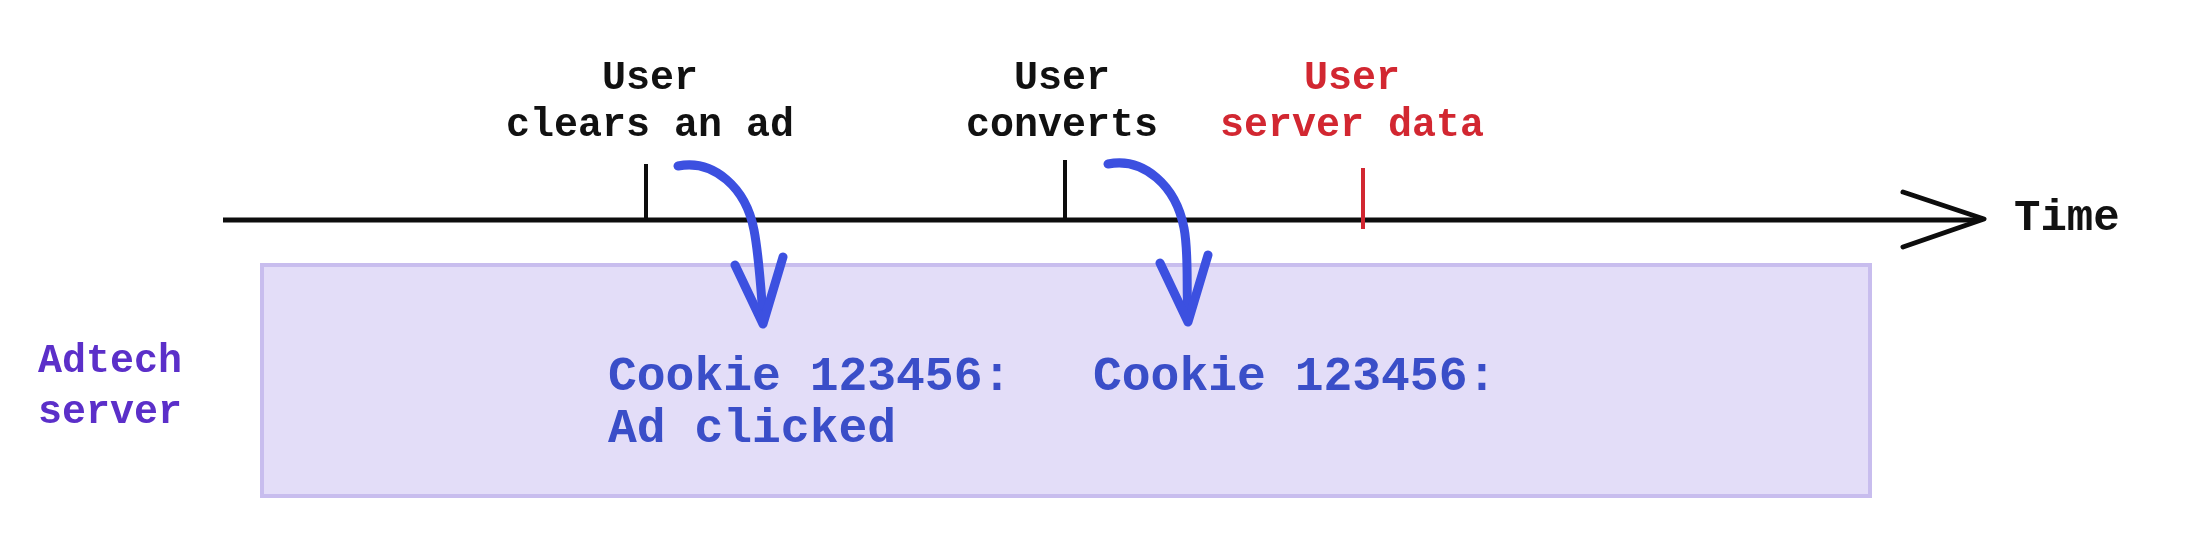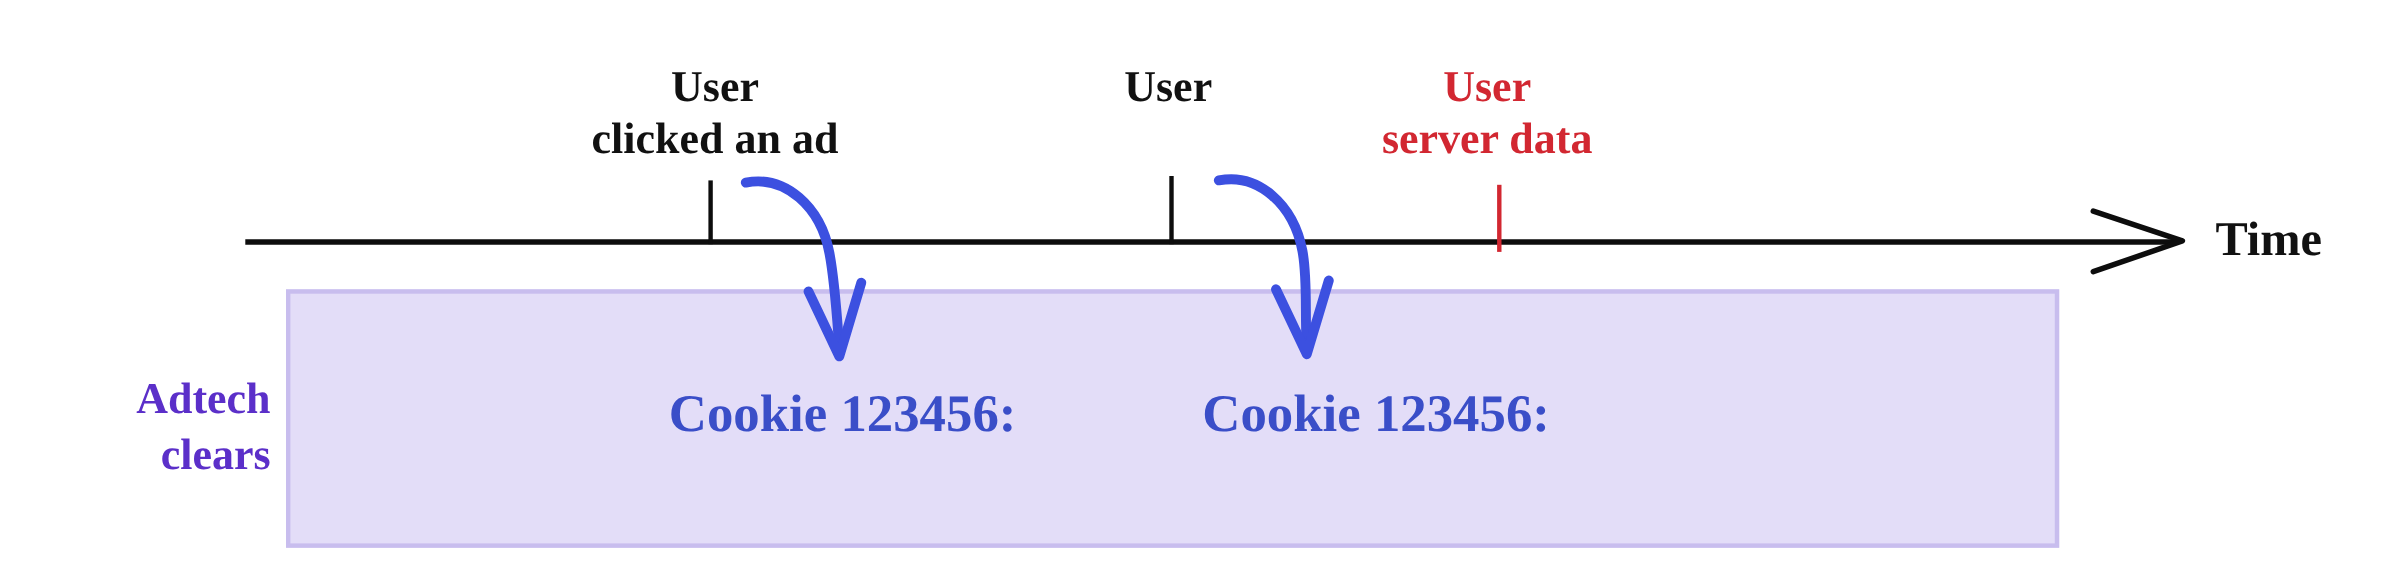--- a/index.html
+++ b/index.html
@@ -2,21 +2,21 @@
 <html><head>
 <meta charset="utf-8">
 <style>
   html, body { margin: 0; padding: 0; background: #ffffff; }
   .canvas {
     position: relative;
     width: 2188px;
     height: 534px;
     background: #ffffff;
     overflow: hidden;
-    font-family: Liberation Serif, serif;
+    font-family: Liberation Mono, monospace;
     font-weight: bold;
   }
   .layer { position: absolute; left: 0; top: 0; }
 
   .event-label {
     position: absolute;
     top: 55px;
     width: 400px;
     text-align: center;
     font-size: 40px;
@@ -37,21 +37,21 @@
     line-height: 44px;
     color: #111111;
     white-space: nowrap;
   }
 
   .server-label {
     position: absolute;
     left: 38px;
     top: 336px;
     width: 208px;
-    text-align: right;
+    text-align: left;
     font-size: 40px;
     line-height: 51px;
     color: #5b2fc9;
     white-space: nowrap;
   }
 
   .server-box {
     position: absolute;
     left: 260px;
     top: 263px;
@@ -91,40 +91,42 @@
     <g fill="none" stroke-width="9" stroke-linecap="round" stroke-linejoin="round">
       <path d="M 678,166 C 714,159 746,188 754,230 C 759,256 761,290 763,316" stroke="#3c50e0"></path>
       <path d="M 735,265 L 763,324 M 783,257 L 763,324" stroke="#3c50e0"></path>
       <path d="M 1108,164 C 1144,157 1176,186 1184,228 C 1189,254 1186,288 1188,314" stroke="#3c50e0"></path>
       <path d="M 1160,263 L 1188,322 M 1208,255 L 1188,322" stroke="#3c50e0"></path>
     </g>
   </svg>
 
   <div class="event-label event-1">
     <div>User</div>
-    <div>clicked an ad</div>
+    <div>clears an ad</div>
   </div>
 
   <div class="event-label event-2">
     <div>User</div>
+    <div>converts</div>
   </div>
 
   <div class="event-label event-3 cleared">
     <div>User</div>
     <div>server data</div>
   </div>
 
   <div class="time-label">Time</div>
 
   <div class="server-label">
     <div>Adtech</div>
-    <div>clears</div>
+    <div>server</div>
   </div>
 
   <div class="record record-1">
     <div>Cookie 123456:</div>
+    <div>Ad clicked</div>
   </div>
 
   <div class="record record-2">
     <div>Cookie 123456:</div>
   </div>
 
 </div>
 
 </body></html>

